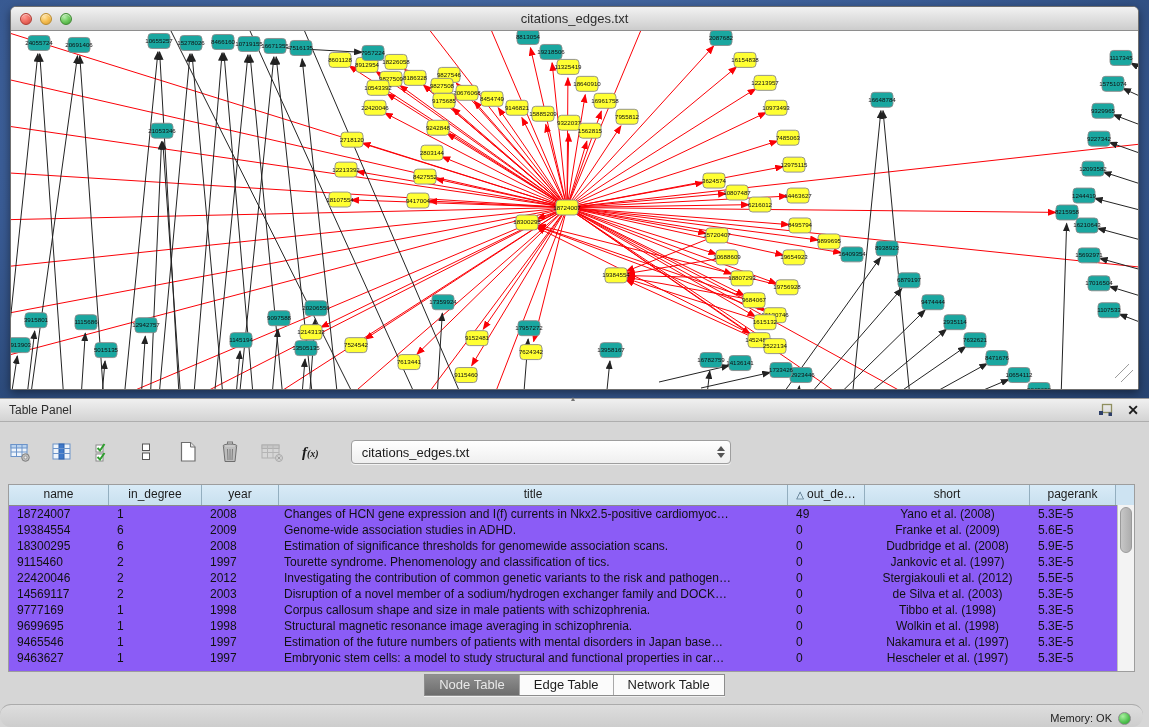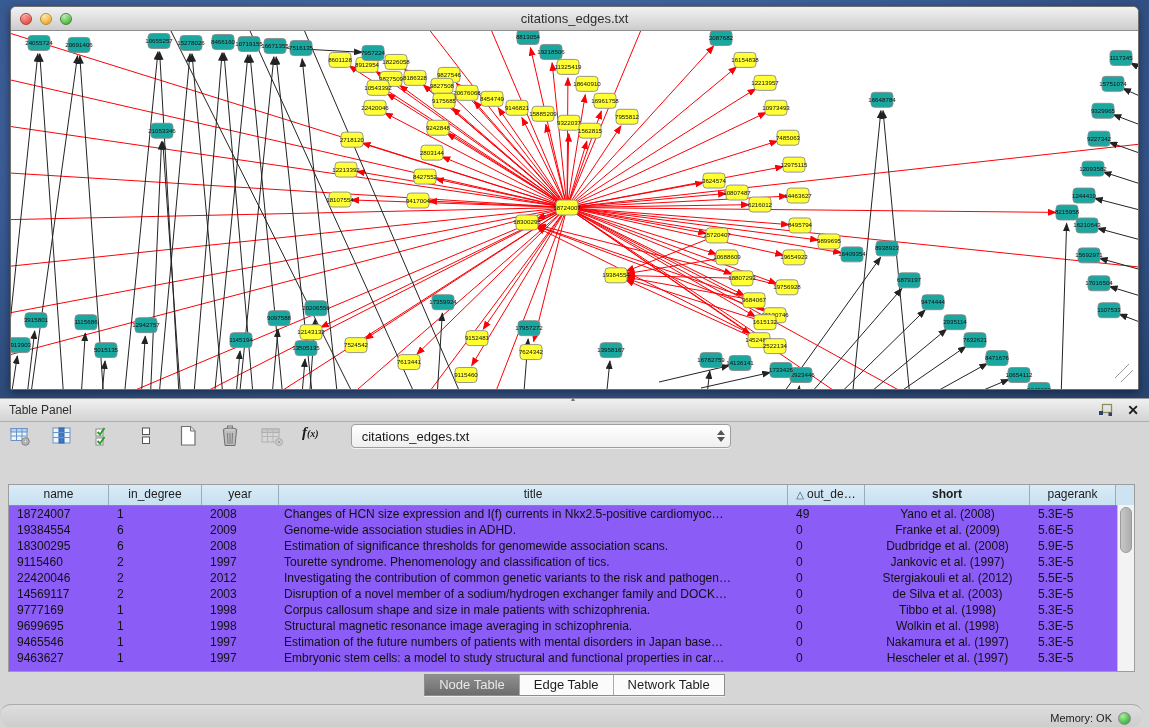--- a/index.html
+++ b/index.html
@@ -47,22 +47,22 @@
     background:linear-gradient(#f0f0f0,#d3d3d3);
     border-top:1px solid #9b9b9b;border-bottom:1px solid #aeaeae;box-sizing:border-box;
   }
   .panel-header .ph-title{position:absolute;left:9px;top:0;line-height:22px;font-size:12px;color:#2e2e2e;}
   .ph-icons{position:absolute;right:8px;top:3px;display:flex;gap:12px;align-items:center;}
   .ph-icon{width:16px;height:16px;display:inline-flex;align-items:center;justify-content:center;cursor:default;}
   .ph-close{font-size:14px;font-weight:bold;color:#1c1c1c;line-height:16px;}
   .splitter-notch{position:absolute;left:567px;top:-3px;width:12px;height:5px;color:#777;font-size:8px;line-height:5px;text-align:center;}
 
   .toolbar{
-    position:absolute;left:8px;top:26px;right:14px;height:40px;
-    display:flex;align-items:flex-start;gap:18px;
+    position:absolute;left:8px;top:34px;right:14px;height:40px;
+    display:flex;align-items:center;gap:18px;
   }
   .tool-btn{width:24px;height:24px;display:inline-flex;align-items:center;justify-content:center;}
   .fx{font-family:"Liberation Serif",serif;font-style:italic;font-weight:bold;font-size:15px;color:#1a1a1a;letter-spacing:0;}
   .fx small{font-size:10px;font-weight:bold;}
   .dropdown{
     margin-left:14px;width:378px;height:22px;border:1px solid #9e9e9e;border-radius:4px;
     background:linear-gradient(#ffffff,#efefef);
     display:flex;align-items:center;position:relative;
     box-shadow:0 1px 0 rgba(255,255,255,.7);
   }
@@ -815,29 +815,29 @@
     </div>
   </div>
 
   <div class="table-box">
     <div class="thead" id="thead">
         <div class="th" style="width: 100px;">name</div>
         <div class="th" style="width: 93px;">in_degree</div>
         <div class="th" style="width: 77px;">year</div>
         <div class="th" style="width: 509px;">title</div>
         <div class="th" style="width: 77px;"><span class="sort">△</span>out_de…</div>
-        <div class="th" style="width: 165px; font-weight: bold;">short</div>
+        <div class="th" style="width: 165px;">short</div>
         <div class="th" style="width: 86px;">pagerank</div>
       </div>
     <div class="tbody" id="tbody">
         <div class="tr">
           <div class="td c-name" style="width: 100px;">18724007</div>
           <div class="td c-indeg" style="width: 93px;">1</div>
           <div class="td c-year" style="width: 77px;">2008</div>
-          <div class="td c-title" style="width: 509px;">Changes of HCN size expression and I(f) currents in Nkx2.5-positive cardiomyoc…</div>
+          <div class="td c-title" style="width: 509px;">Changes of HCN gene expression and I(f) currents in Nkx2.5-positive cardiomyoc…</div>
           <div class="td c-out" style="width: 77px;">49</div>
           <div class="td c-short" style="width: 165px;">Yano et al. (2008)</div>
           <div class="td c-pr" style="width: 86px;">5.3E-5</div>
         </div>
         <div class="tr">
           <div class="td c-name" style="width: 100px;">19384554</div>
           <div class="td c-indeg" style="width: 93px;">6</div>
           <div class="td c-year" style="width: 77px;">2009</div>
           <div class="td c-title" style="width: 509px;">Genome-wide association studies in ADHD.</div>
           <div class="td c-out" style="width: 77px;">0</div>

